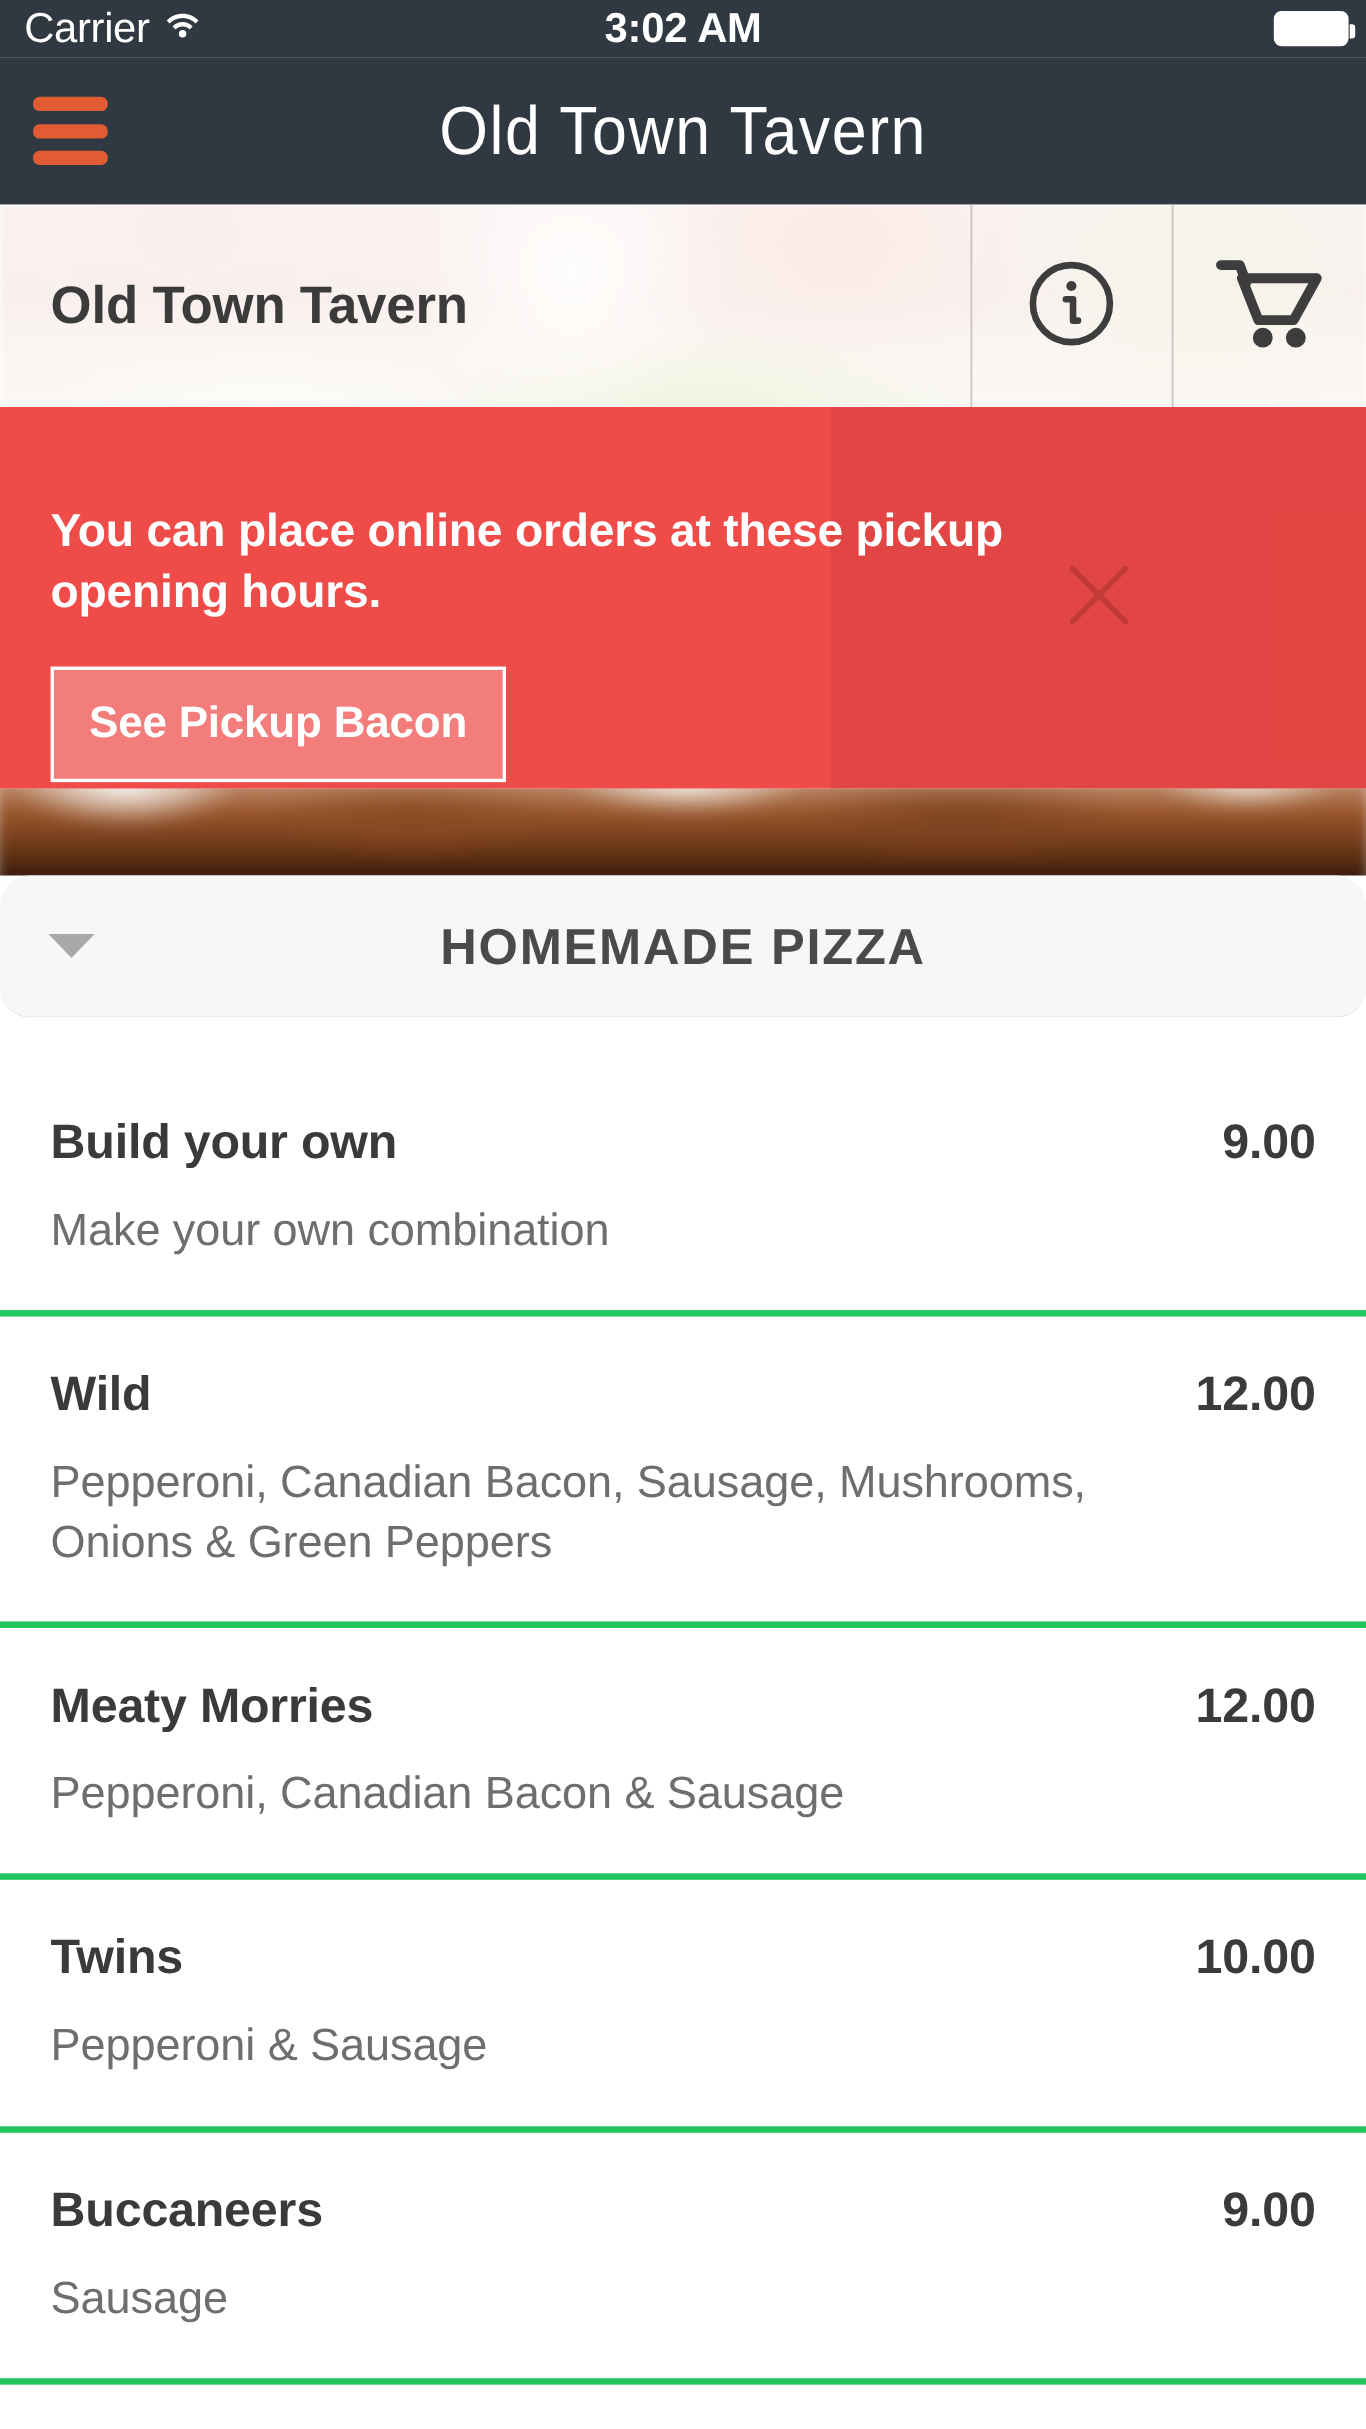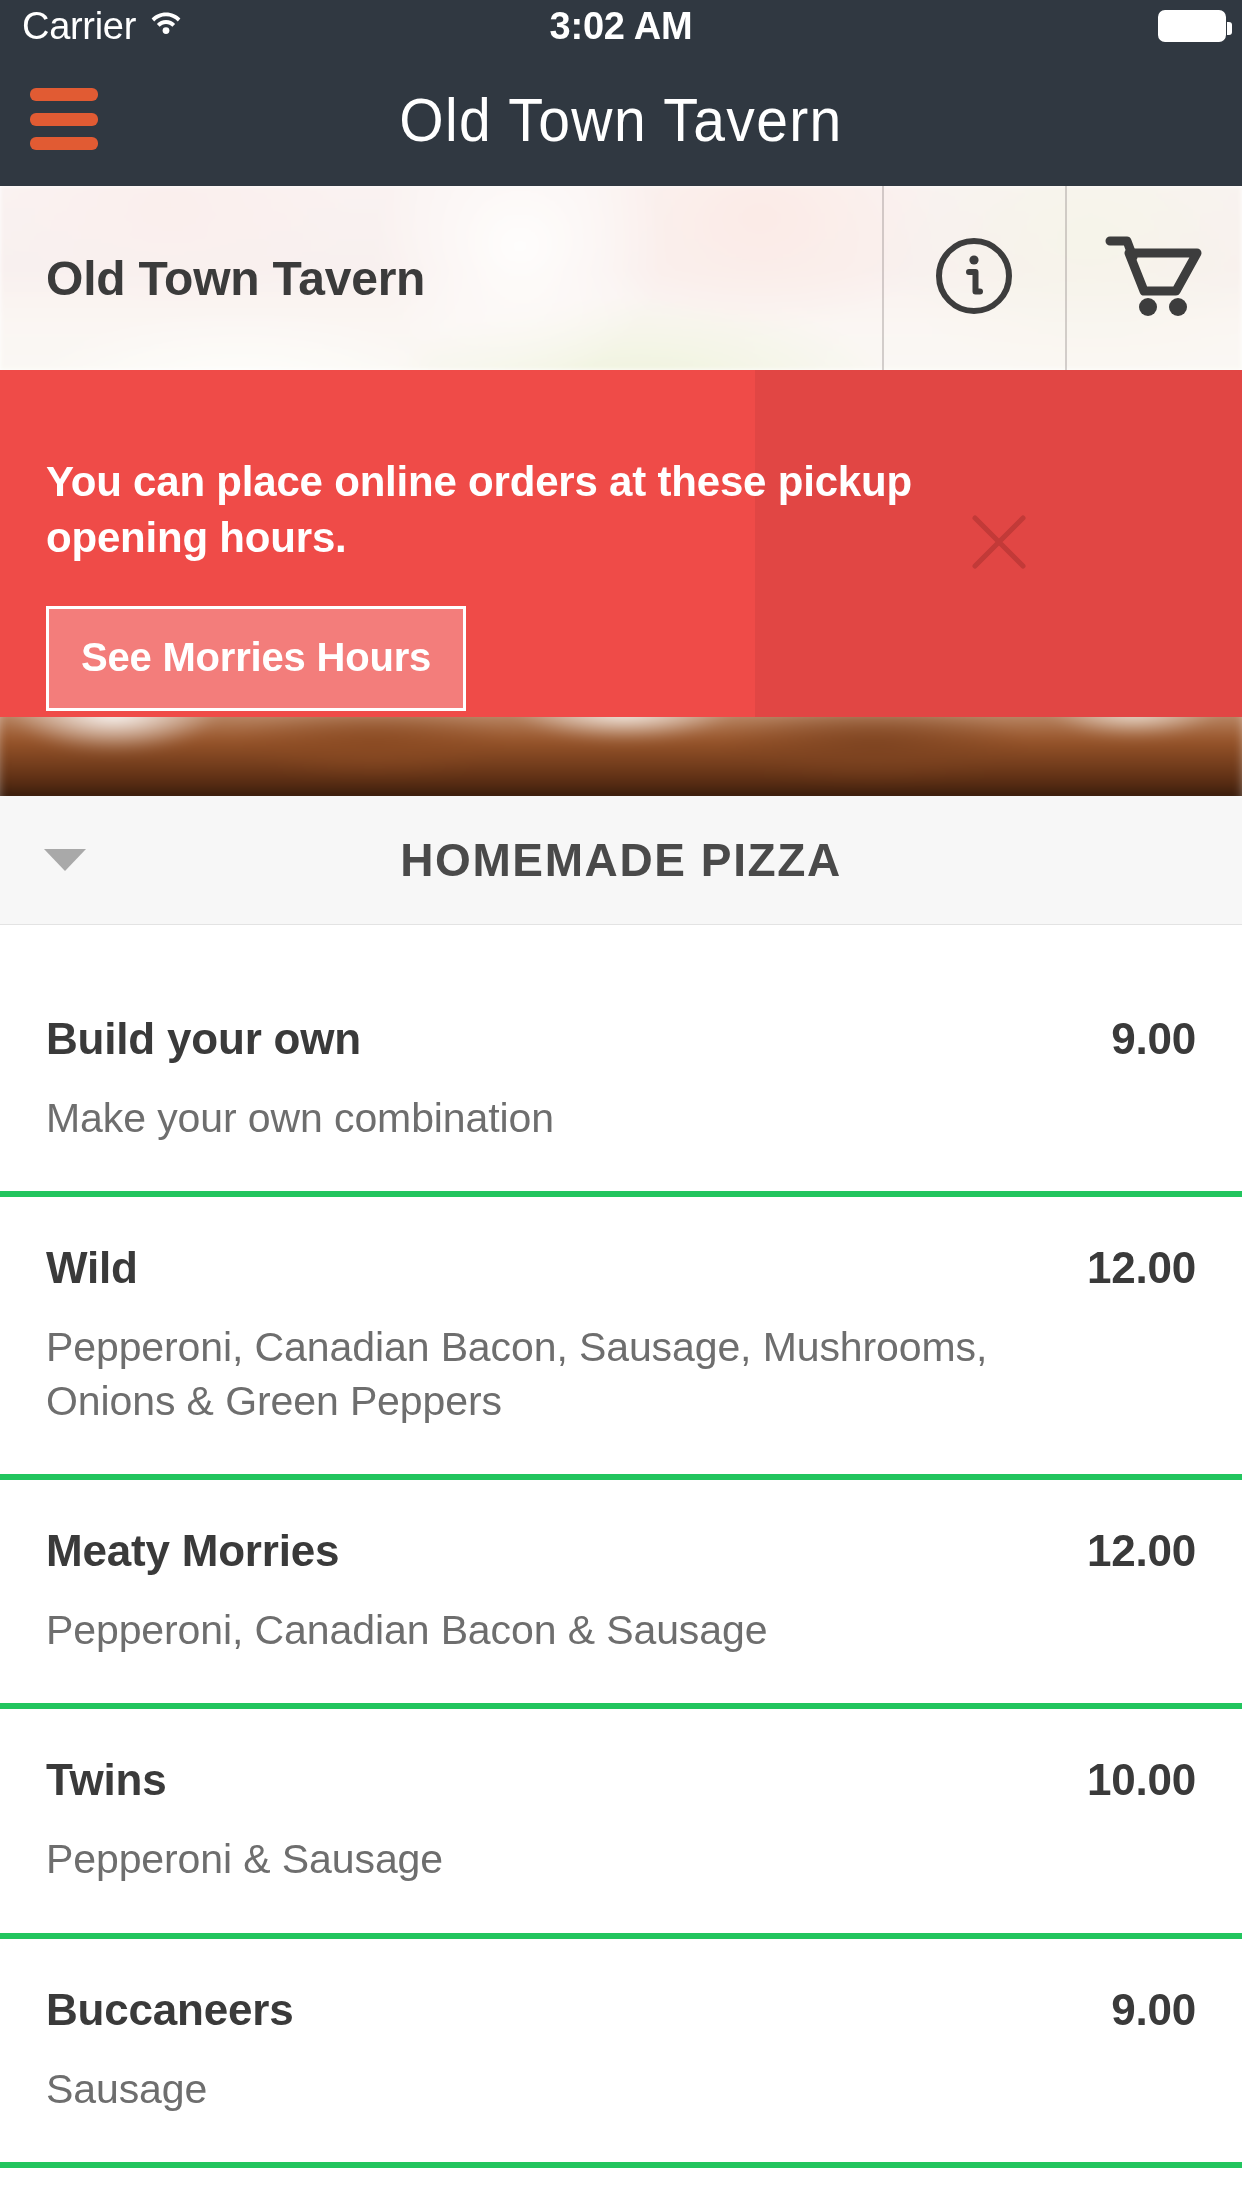--- a/index.html
+++ b/index.html
@@ -138,21 +138,21 @@
       radial-gradient(ellipse 220px 56px at 880px 42px, #7d4320, rgba(125,67,32,0) 72%),
       linear-gradient(180deg, #c9a084 0%, #99552a 34%, #5e2f14 72%, #1c0e06 100%);
     filter:blur(7px);
   }
 
   
   .section-header {
     position:absolute; top:796px; left:0; width:1242px; height:129px;
     background:#f7f7f7;
     border-bottom:1px solid #e3e3e3;
-    display:flex; align-items:center; justify-content:center;
+    display:flex; align-items:center; justify-content:center;border-radius:27px;
   }
   .section-caret {
     position:absolute; left:44px; top:50%; transform:translateY(-50%);
     width:0; height:0;
     border-left:21px solid transparent; border-right:21px solid transparent;
     border-top:22px solid #a9a9a9;
   }
   .section-title {
     font-size:46px; font-weight:bold; color:#4a4a4a; letter-spacing:1.6px;
   }
@@ -240,21 +240,21 @@
     <div class="alert-close-zone"></div>
     <div class="alert-close-x">
       <span>
         <svg viewBox="0 0 64 64" width="64" height="64">
           <path d="M8 8 L56 56 M56 8 L8 56" stroke="#C23A38" stroke-width="5" stroke-linecap="round"></path>
         </svg>
       </span>
     </div>
     <div class="alert-body">
       <div class="alert-text">You can place online orders at these pickup opening hours.</div>
-      <div class="alert-button">See Morries Hours</div>
+      <div class="alert-button">See Pickup Bacon</div>
     </div>
   </div>
 
   <div class="photo-strip">
     <div class="photo-strip-inner"></div>
   </div>
 
   <div class="section-header">
     <span class="section-caret"></span>
     <span class="section-title">HOMEMADE PIZZA</span>

